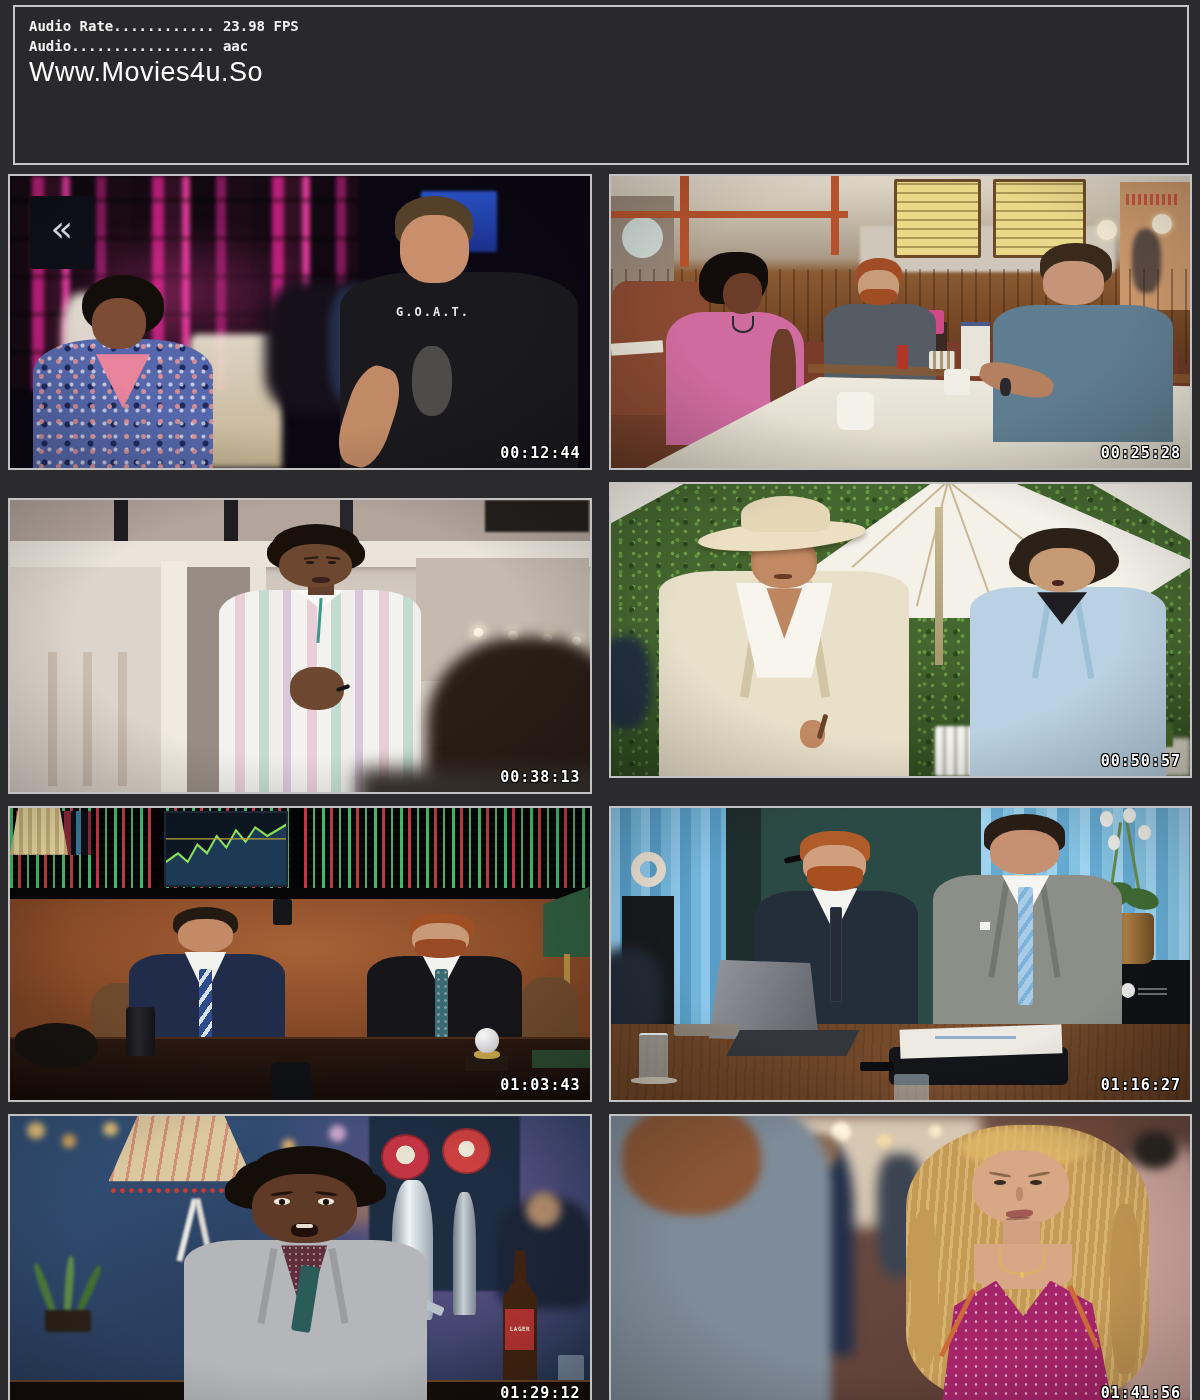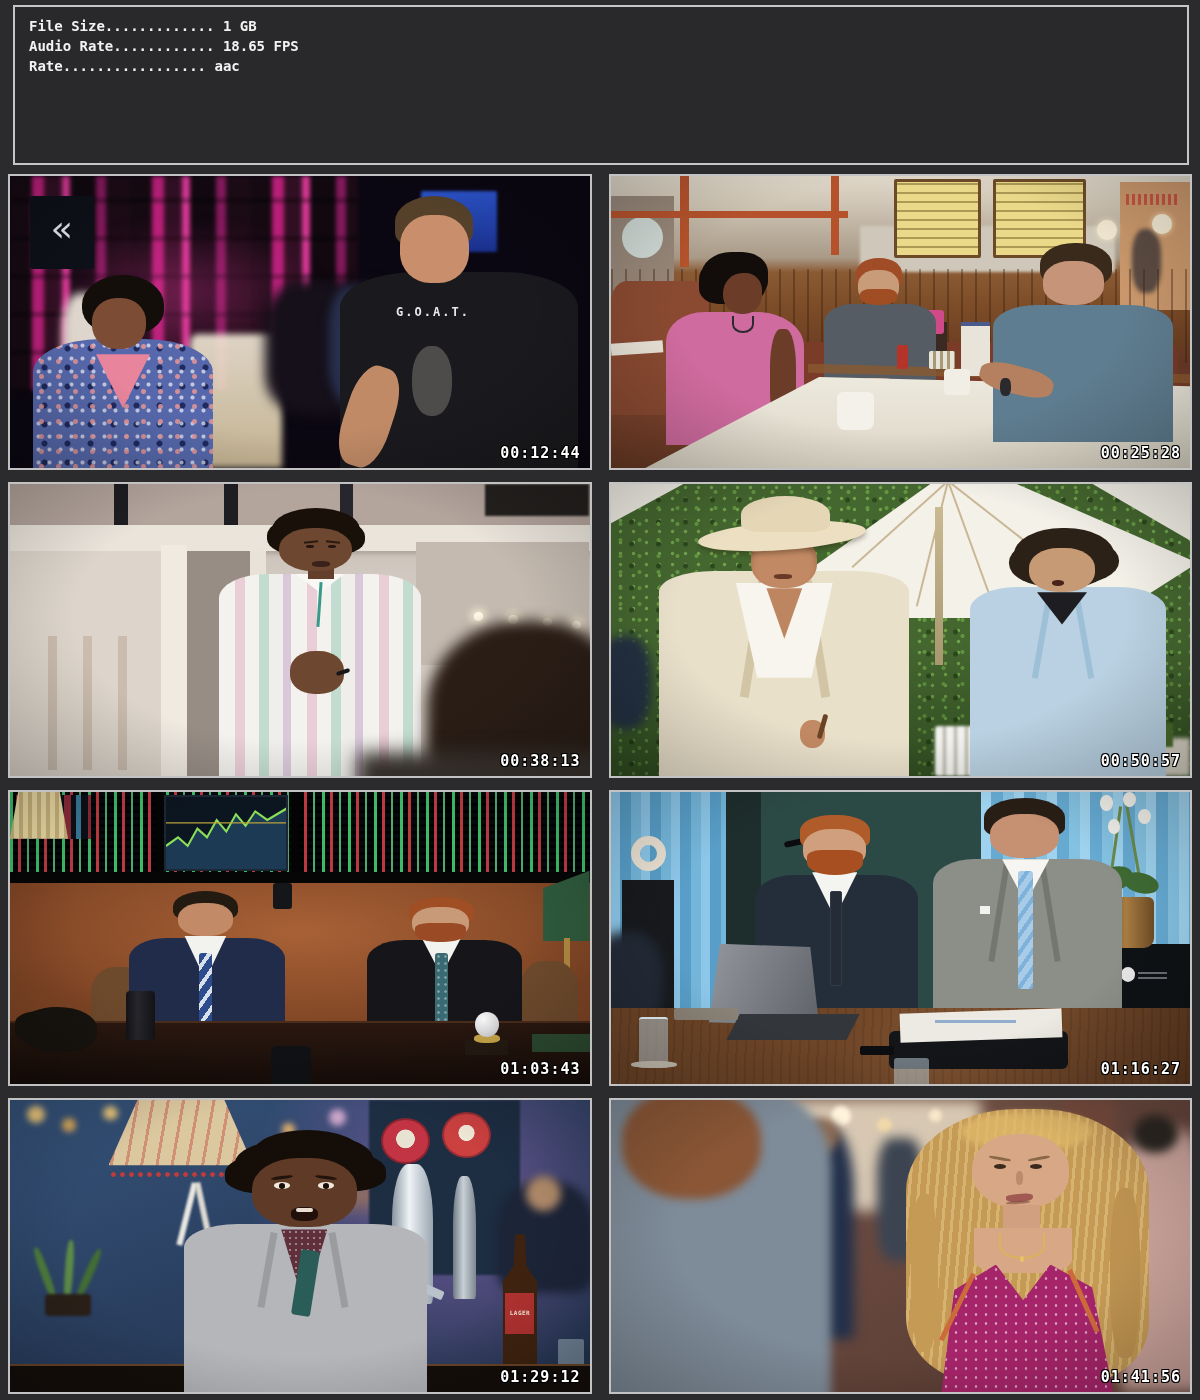--- a/index.html
+++ b/index.html
@@ -103,21 +103,21 @@
   .s2 .p2-torso{left:4%;top:33%;width:92%;height:67%;background:#565c63;border-radius:26% 26% 0 0/20% 20% 0 0;}
   .s2 .p2-hands{left:30%;top:86%;width:36%;height:12%;background:#c89c78;border-radius:40%;}
   .s2 .p3{left:66%;top:23%;width:31%;height:68%;}
   .s2 .p3-hair{left:26%;top:0;width:40%;height:22%;background:#3a2a1c;border-radius:48% 48% 36% 36%;}
   .s2 .p3-face{left:28%;top:9%;width:34%;height:22%;background:#c69478;border-radius:44%;}
   .s2 .p3-torso{left:0;top:31%;width:100%;height:69%;background:#5f7d90;border-radius:24% 24% 0 0/16% 16% 0 0;}
   .s2 .p3-arm{left:-8%;top:62%;width:42%;height:14%;background:#b5805f;border-radius:40%;transform:rotate(14deg);}
   .s2 .p3-watch{left:4%;top:68%;width:6%;height:9%;background:#2a2a2e;border-radius:40%;}
 
   
-  .s3{background:linear-gradient(#c2b8b0,#d6cec6 42%,#cfc7bd);}
+  .s3{background:linear-gradient(#c2b8b0,#d6cec6 42%,#cfc7bd);margin-top:16px;}
   .s3 .loft{left:0;top:0;width:100%;height:16%;background:#b3a49c;}
   .s3 .rp1{left:18%;top:0;width:2.4%;height:14%;background:#1d1d22;}
   .s3 .rp2{left:37%;top:0;width:2.4%;height:14%;background:#1d1d22;}
   .s3 .rp3{left:57%;top:0;width:2.2%;height:13%;background:#26262c;}
   .s3 .chair{left:82%;top:0;width:18%;height:11%;background:#23201e;filter:blur(1px);}
   .s3 .beam{left:0;top:14%;width:100%;height:9%;background:#eae4db;box-shadow:0 3px 4px rgba(90,70,60,.25);}
   .s3 .wallL{left:0;top:23%;width:26%;height:77%;background:#ddd5cb;}
   .s3 .slats{left:2%;top:52%;width:21%;height:46%;
     background:repeating-linear-gradient(90deg, rgba(0,0,0,0) 0 26px, #cabcae 26px 35px);}
   .s3 .df1{left:26%;top:21%;width:4.5%;height:79%;background:#f0eae1;}
@@ -389,23 +389,23 @@
     background-image:radial-gradient(circle, rgba(255,255,255,.55) 1px, rgba(0,0,0,0) 1.6px);background-size:10px 9px;}
   .s8 .trim1{left:20%;top:57%;width:2%;height:26%;background:#cc6a3a;transform:rotate(26deg);}
   .s8 .trim2{left:72%;top:56%;width:2%;height:24%;background:#cc6a3a;transform:rotate(-24deg);}
   .s8 .lock1{left:2%;top:30%;width:11%;height:56%;background:#c59a55;border-radius:40%;}
   .s8 .lock2{left:84%;top:28%;width:12%;height:60%;background:#bd9250;border-radius:40%;}
 </style>
 </head>
 <body>
 
 <div class="info-box">
-  <div class="info-row"><span>File Size</span><span>.............</span><span> </span><span>1 GB</span></div>
-  <div class="info-row"><span>Audio Rate</span><span>............</span><span> </span><span>18.65 FPS</span></div>
-  <div class="info-row"><span>Rate</span><span>.................</span><span> </span><span>aac</span></div>
+  <div class="info-row"><span>Audio Rate</span><span>............</span><span> </span><span>23.98 FPS</span></div>
+  <div class="info-row"><span>Audio</span><span>.................</span><span> </span><span>aac</span></div>
+  <div class="watermark">Www.Movies4u.So</div>
 </div>
 
 <div class="grid">
 
   <div class="shot s1">
     <div class="ab tiles"></div>
     <div class="ab glow"></div>
     <div class="ab logo">«</div>
     <div class="ab screen"></div>
     <div class="ab litcol"></div>

